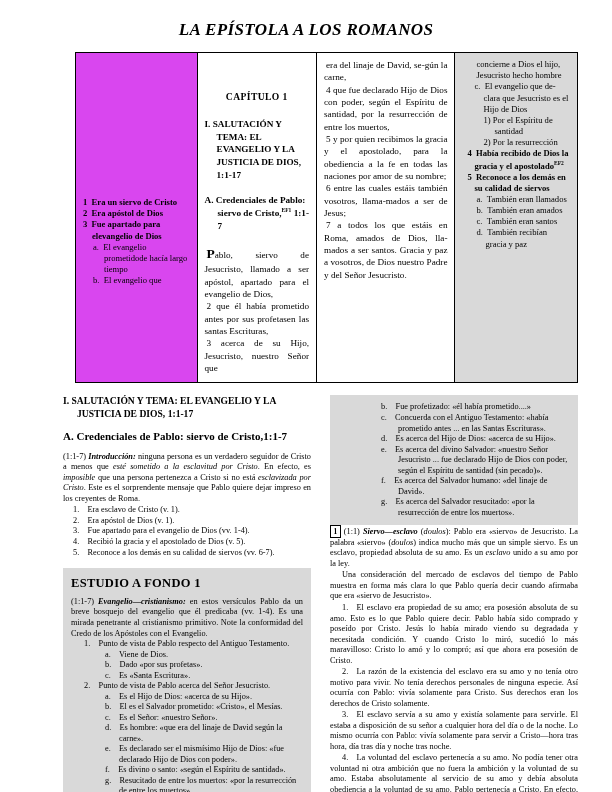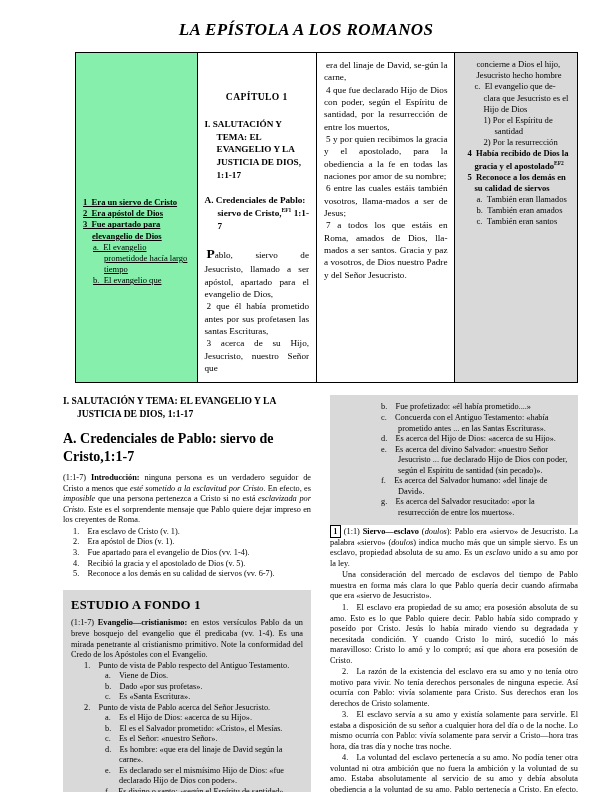--- a/index.html
+++ b/index.html
@@ -35,45 +35,45 @@
   .ef { font-size:5.5px; vertical-align:super; }
   .c4i.cont { padding-left:14px; }
   .c4i.l  { padding-left:21px; text-indent:-9px; }
   .c4i.p  { padding-left:32px; text-indent:-11px; }
   .c4i.n  { font-weight:bold; padding-left:12px; text-indent:-7px; }
   .c4i.l2 { padding-left:23px; text-indent:-9px; }
   
   .cols { display:flex; gap:19px; margin-top:12px; }
   .col  { width:248px; font-size:8.3px; line-height:1.27; text-align:justify; }
   .h-main { font-weight:bold; font-size:9.6px; line-height:1.32; padding-left:14px; text-indent:-14px; text-align:left; margin-bottom:9px; }
-  .h-sub  { font-weight:bold; font-size:14px; text-align:left; margin-bottom:8px; }
+  .h-sub  { font-weight:bold; font-size:11px; text-align:left; margin-bottom:8px; }
   .p-intro { margin-bottom:1px; }
   .sum { padding-left:24px; text-indent:-14px; text-align:left; }
   .graybox { padding:8px; margin-top:10px; }
   .gb-title { font-weight:bold; font-size:12.5px; letter-spacing:.3px; text-align:left; margin-bottom:5px; }
   .gbi-n { padding-left:28px; text-indent:-15px; text-align:left; }
   .gbi-a { padding-left:48px; text-indent:-14px; text-align:left; }
   .rbox { padding:7px 8px; }
   .rbi  { padding-left:60px; text-indent:-17px; text-align:left; }
   .note-p { margin-bottom:1px; }
   .ind { text-indent:12px; }
   .notebox { display:inline-block; border:1px solid #000; font-weight:bold; font-size:7.5px; line-height:1; padding:1.5px 2.5px; margin-right:3px; }
   .it  { font-style:italic; }
-  .bit { font-weight:bold; }
+  .bit { font-weight:bold; font-style:italic; }
 </style>
 </head>
 <body>
 
 <div class="page">
 
   <div class="title">LA EPÍSTOLA A LOS ROMANOS</div>
 
   <div class="btable">
 
-    <div class="tcol c1" style="background-color: #86efac; text-decoration: underline;">
+    <div class="tcol c1" style="background-color: #d946ef;">
       <div class="pad"></div>
       <div class="c1i n">1 Era un siervo de Cristo</div>
       <div class="c1i n">2 Era apóstol de Dios</div>
       <div class="c1i n">3 Fue apartado para elevangelio de Dios</div>
       <div class="c1i l">a. El evangelio prometidode hacía largo tiempo</div>
       <div class="c1i l">b. El evangelio que</div>
     </div>
 
     <div class="tcol c2">
       <div class="chapter">CAPÍTULO 1</div>
@@ -95,20 +95,21 @@
     <div class="tcol c4" style="background-color: rgb(217, 217, 217);">
       <div class="c4i cont">concierne a Dios el hijo, Jesucristo hecho hombre</div>
       <div class="c4i l">c. El evangelio que de-clara que Jesucristo es el Hijo de Dios</div>
       <div class="c4i p">1) Por el Espíritu de santidad</div>
       <div class="c4i p">2) Por la resurrección</div>
       <div class="c4i n"><span>4 Había recibido de Dios la gracia y el apostolado</span><sup class="ef">EF2</sup></div>
       <div class="c4i n">5 Reconoce a los demás en su calidad de siervos</div>
       <div class="c4i l2">a. También eran llamados</div>
       <div class="c4i l2">b. También eran amados</div>
       <div class="c4i l2">c. También eran santos</div>
+      <div class="c4i l2">d. También recibían gracia y paz</div>
     </div>
   </div>
 
   <div class="cols">
 
     <div class="col">
       <div class="h-main">I. SALUTACIÓN Y TEMA: EL EVANGELIO Y LA JUSTICIA DE DIOS, 1:1-17</div>
       <div class="h-sub">A. Credenciales de Pablo: siervo de Cristo,1:1-7</div>
       <p class="p-intro"><span>(1:1-7) </span><span class="bit">Introducción:</span><span> ninguna persona es un verdadero seguidor de Cristo a menos que </span><span class="it">esté sometido a la esclavitud por Cristo</span><span>. En efecto, es </span><span class="it">imposible</span><span> que una persona pertenezca a Cristo si no está </span><span class="it">esclavizada por Cristo</span><span>. Este es el sorprendente mensaje que Pablo quiere dejar impreso en los creyentes de Roma.</span></p>
       <div class="sum">1. Era esclavo de Cristo (v. 1).</div>

